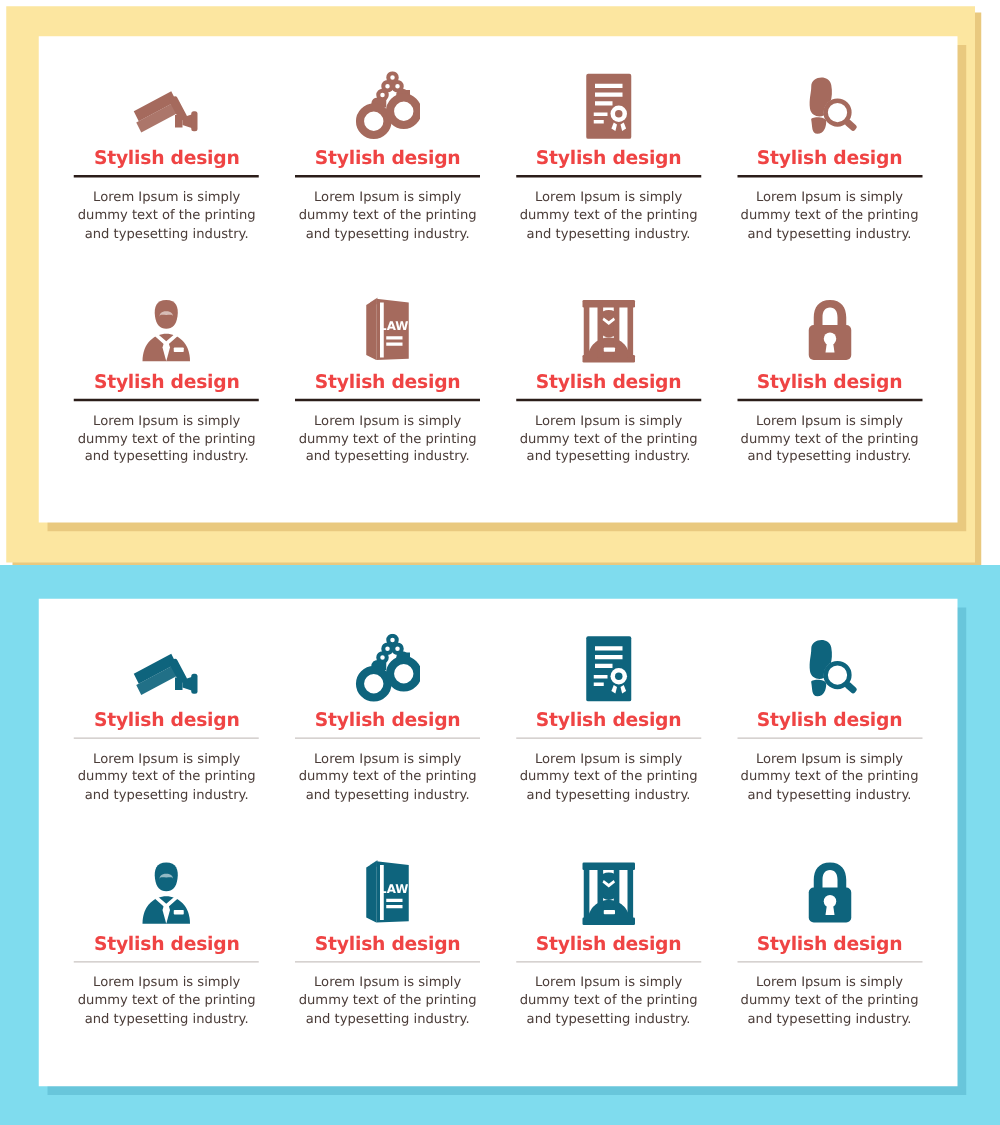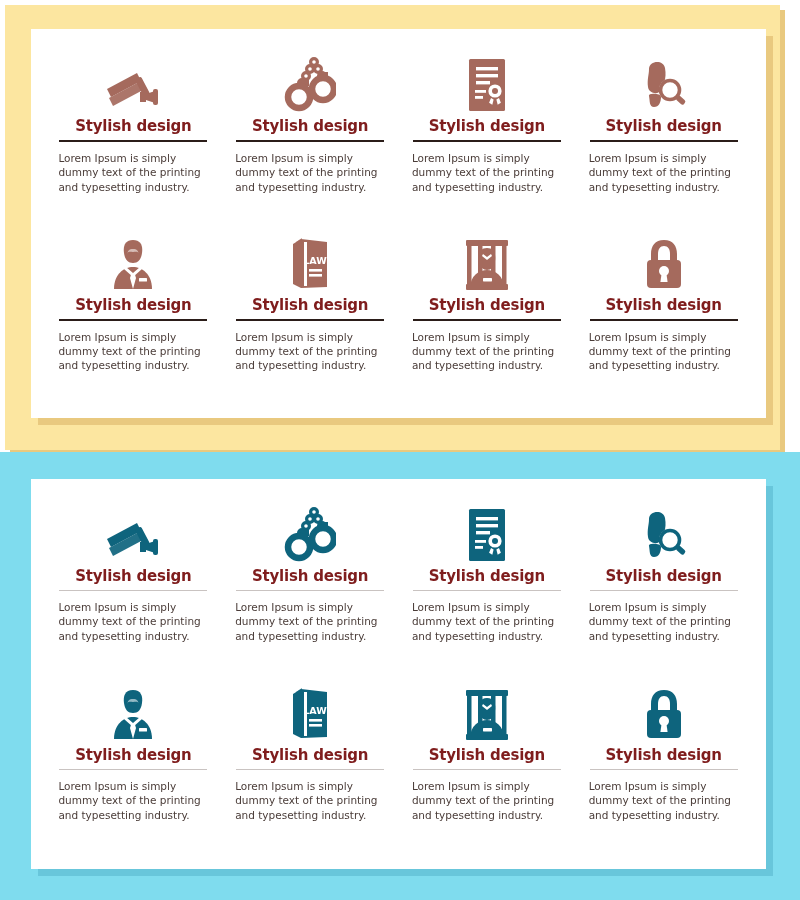--- a/index.html
+++ b/index.html
@@ -58,41 +58,41 @@
     display:flex;
     align-items:flex-end;
     justify-content:center;
     margin-bottom:4px;
   }
   .icon-wrap svg { display:block; }
 
   .feat-title {
     font-size:15px;
     font-weight:bold;
-    color:#7f1d1d;
+    color:#ef4444;
     letter-spacing:-0.2px;
     text-align:center;
     white-space:nowrap;
     margin-bottom:5px;
   }
 
   .rule {
     width:100%;
     max-width:148px;
     height:2px;
     background:#2b1d19;
     margin-bottom:9px;
   }
   .rule-light { background:#c9c3c1; height:1px; }
 
   .feat-body {
     font-size:10.5px;
     line-height:14.4px;
     color:#4a3c38;
-    text-align:left;
+    text-align:center;
     max-width:150px;
   }
 
   
   .row2 .icon-wrap { height:64px; }
 </style>
 </head>
 <body>
 
 <div class="stage">

